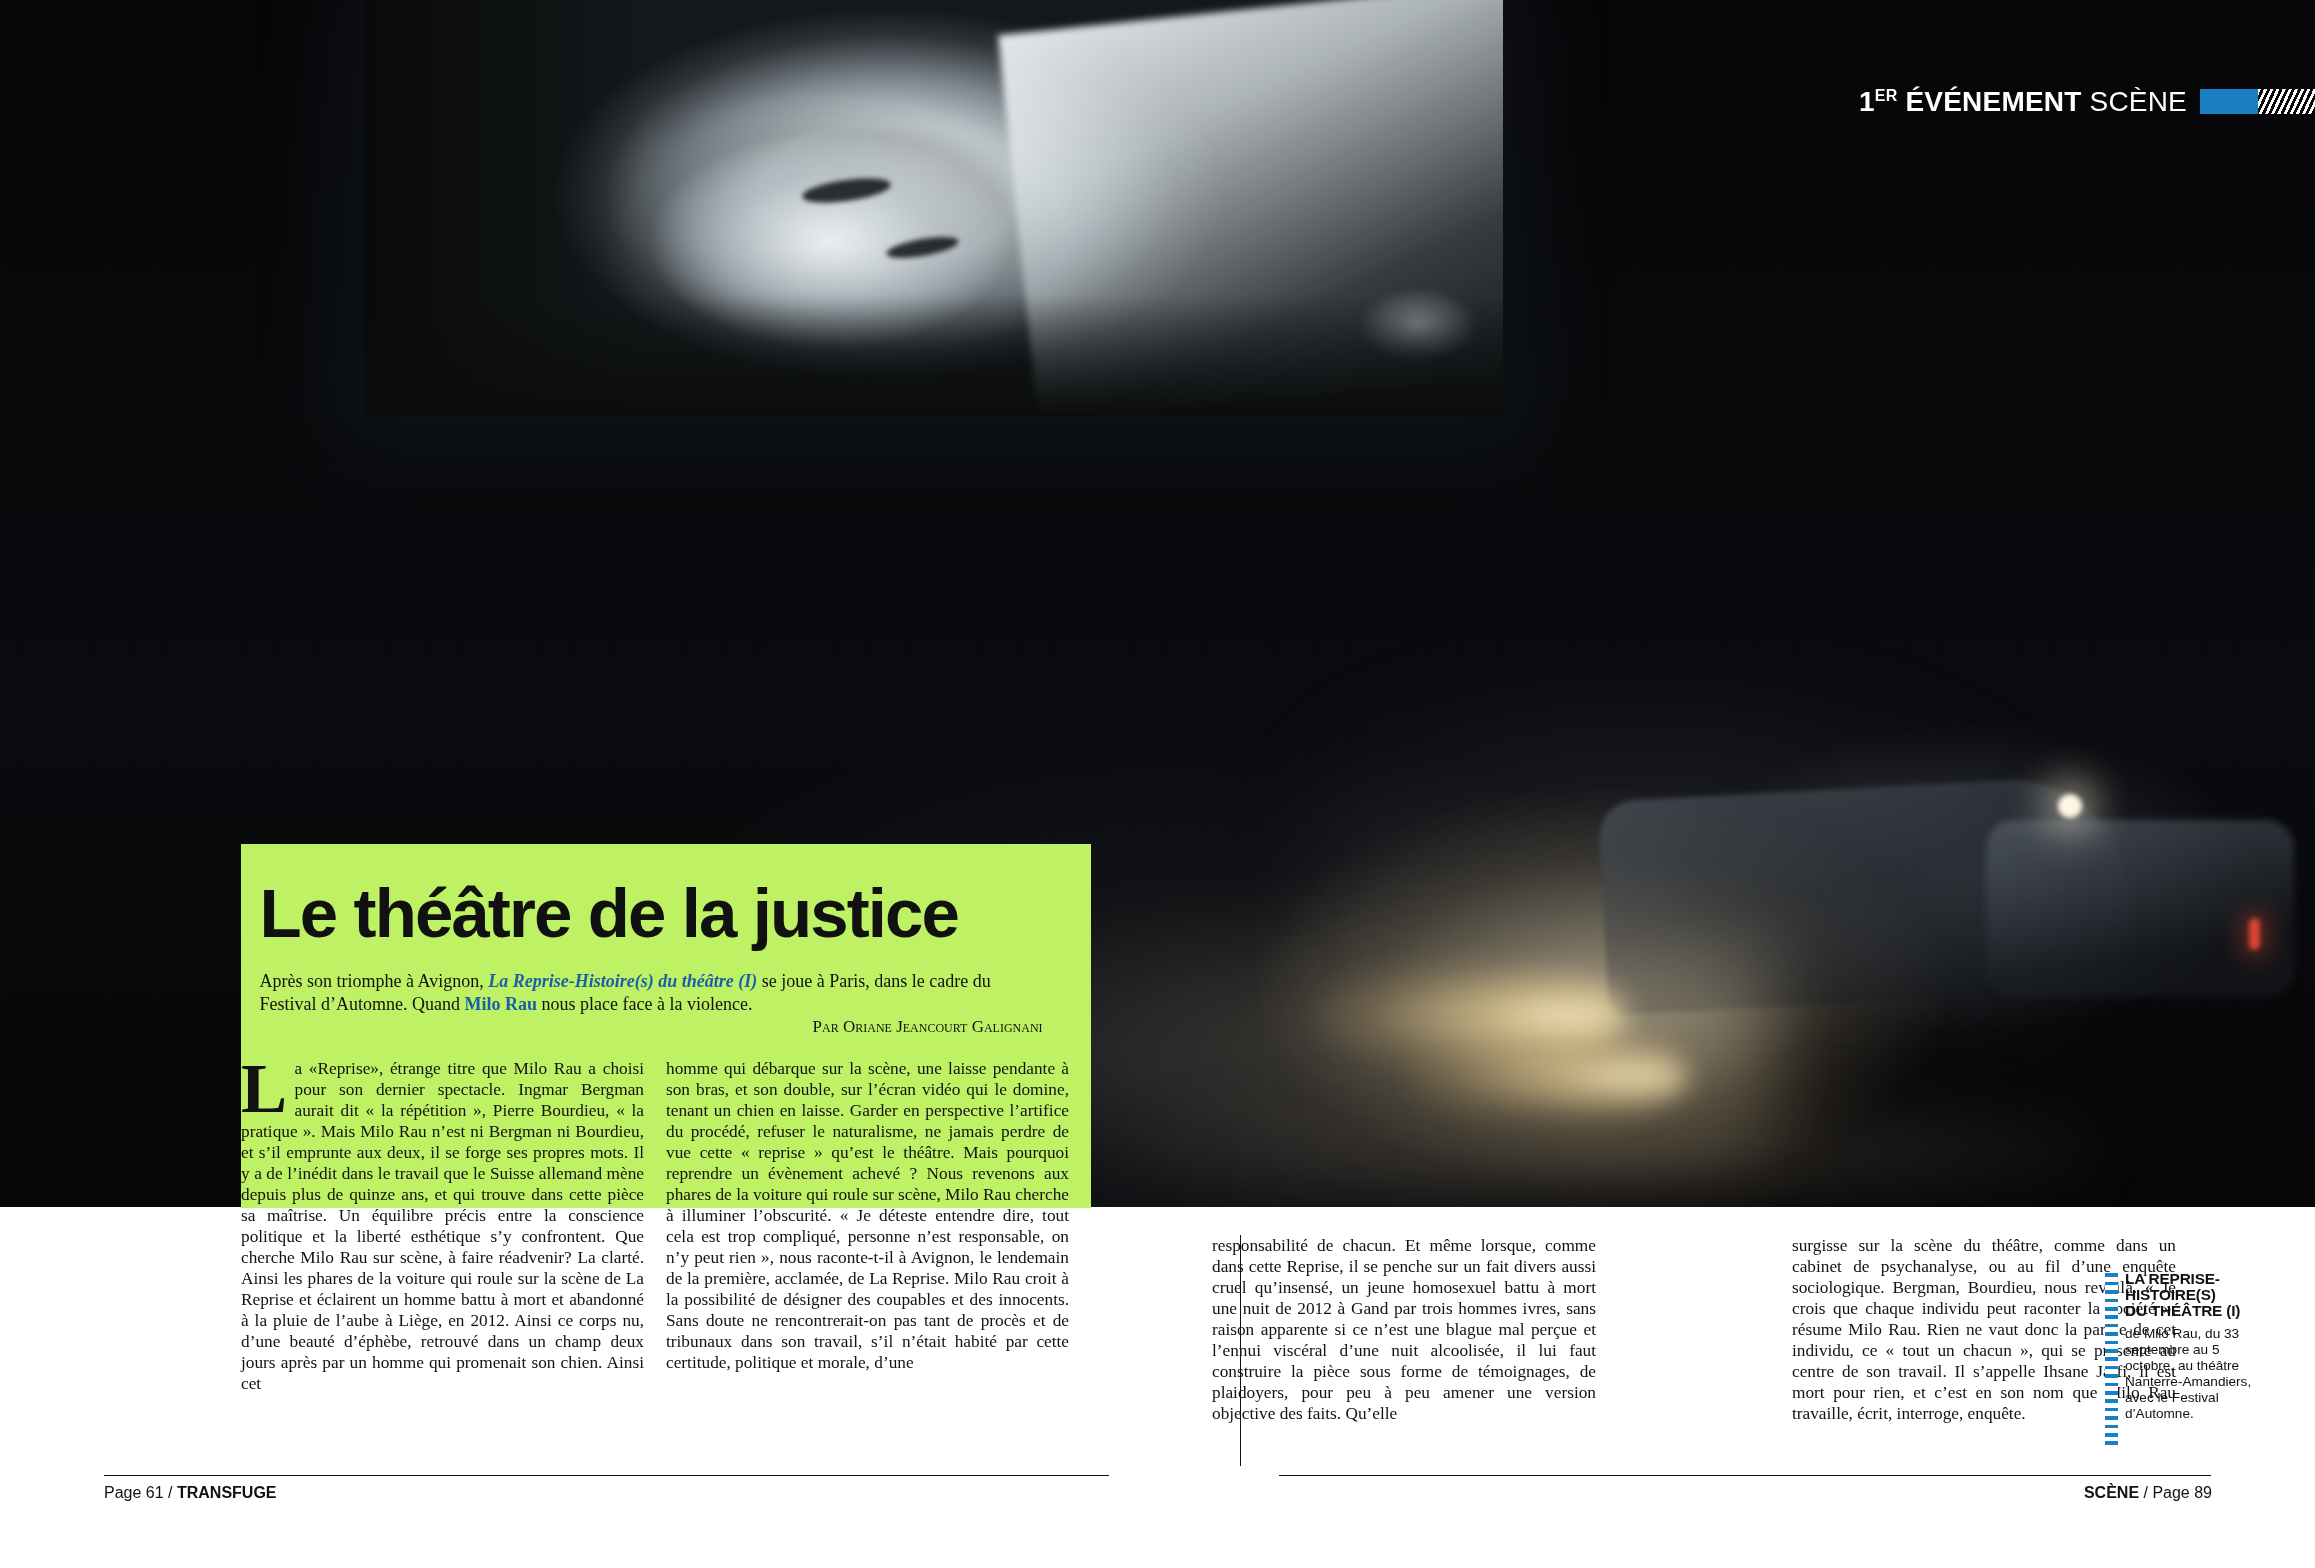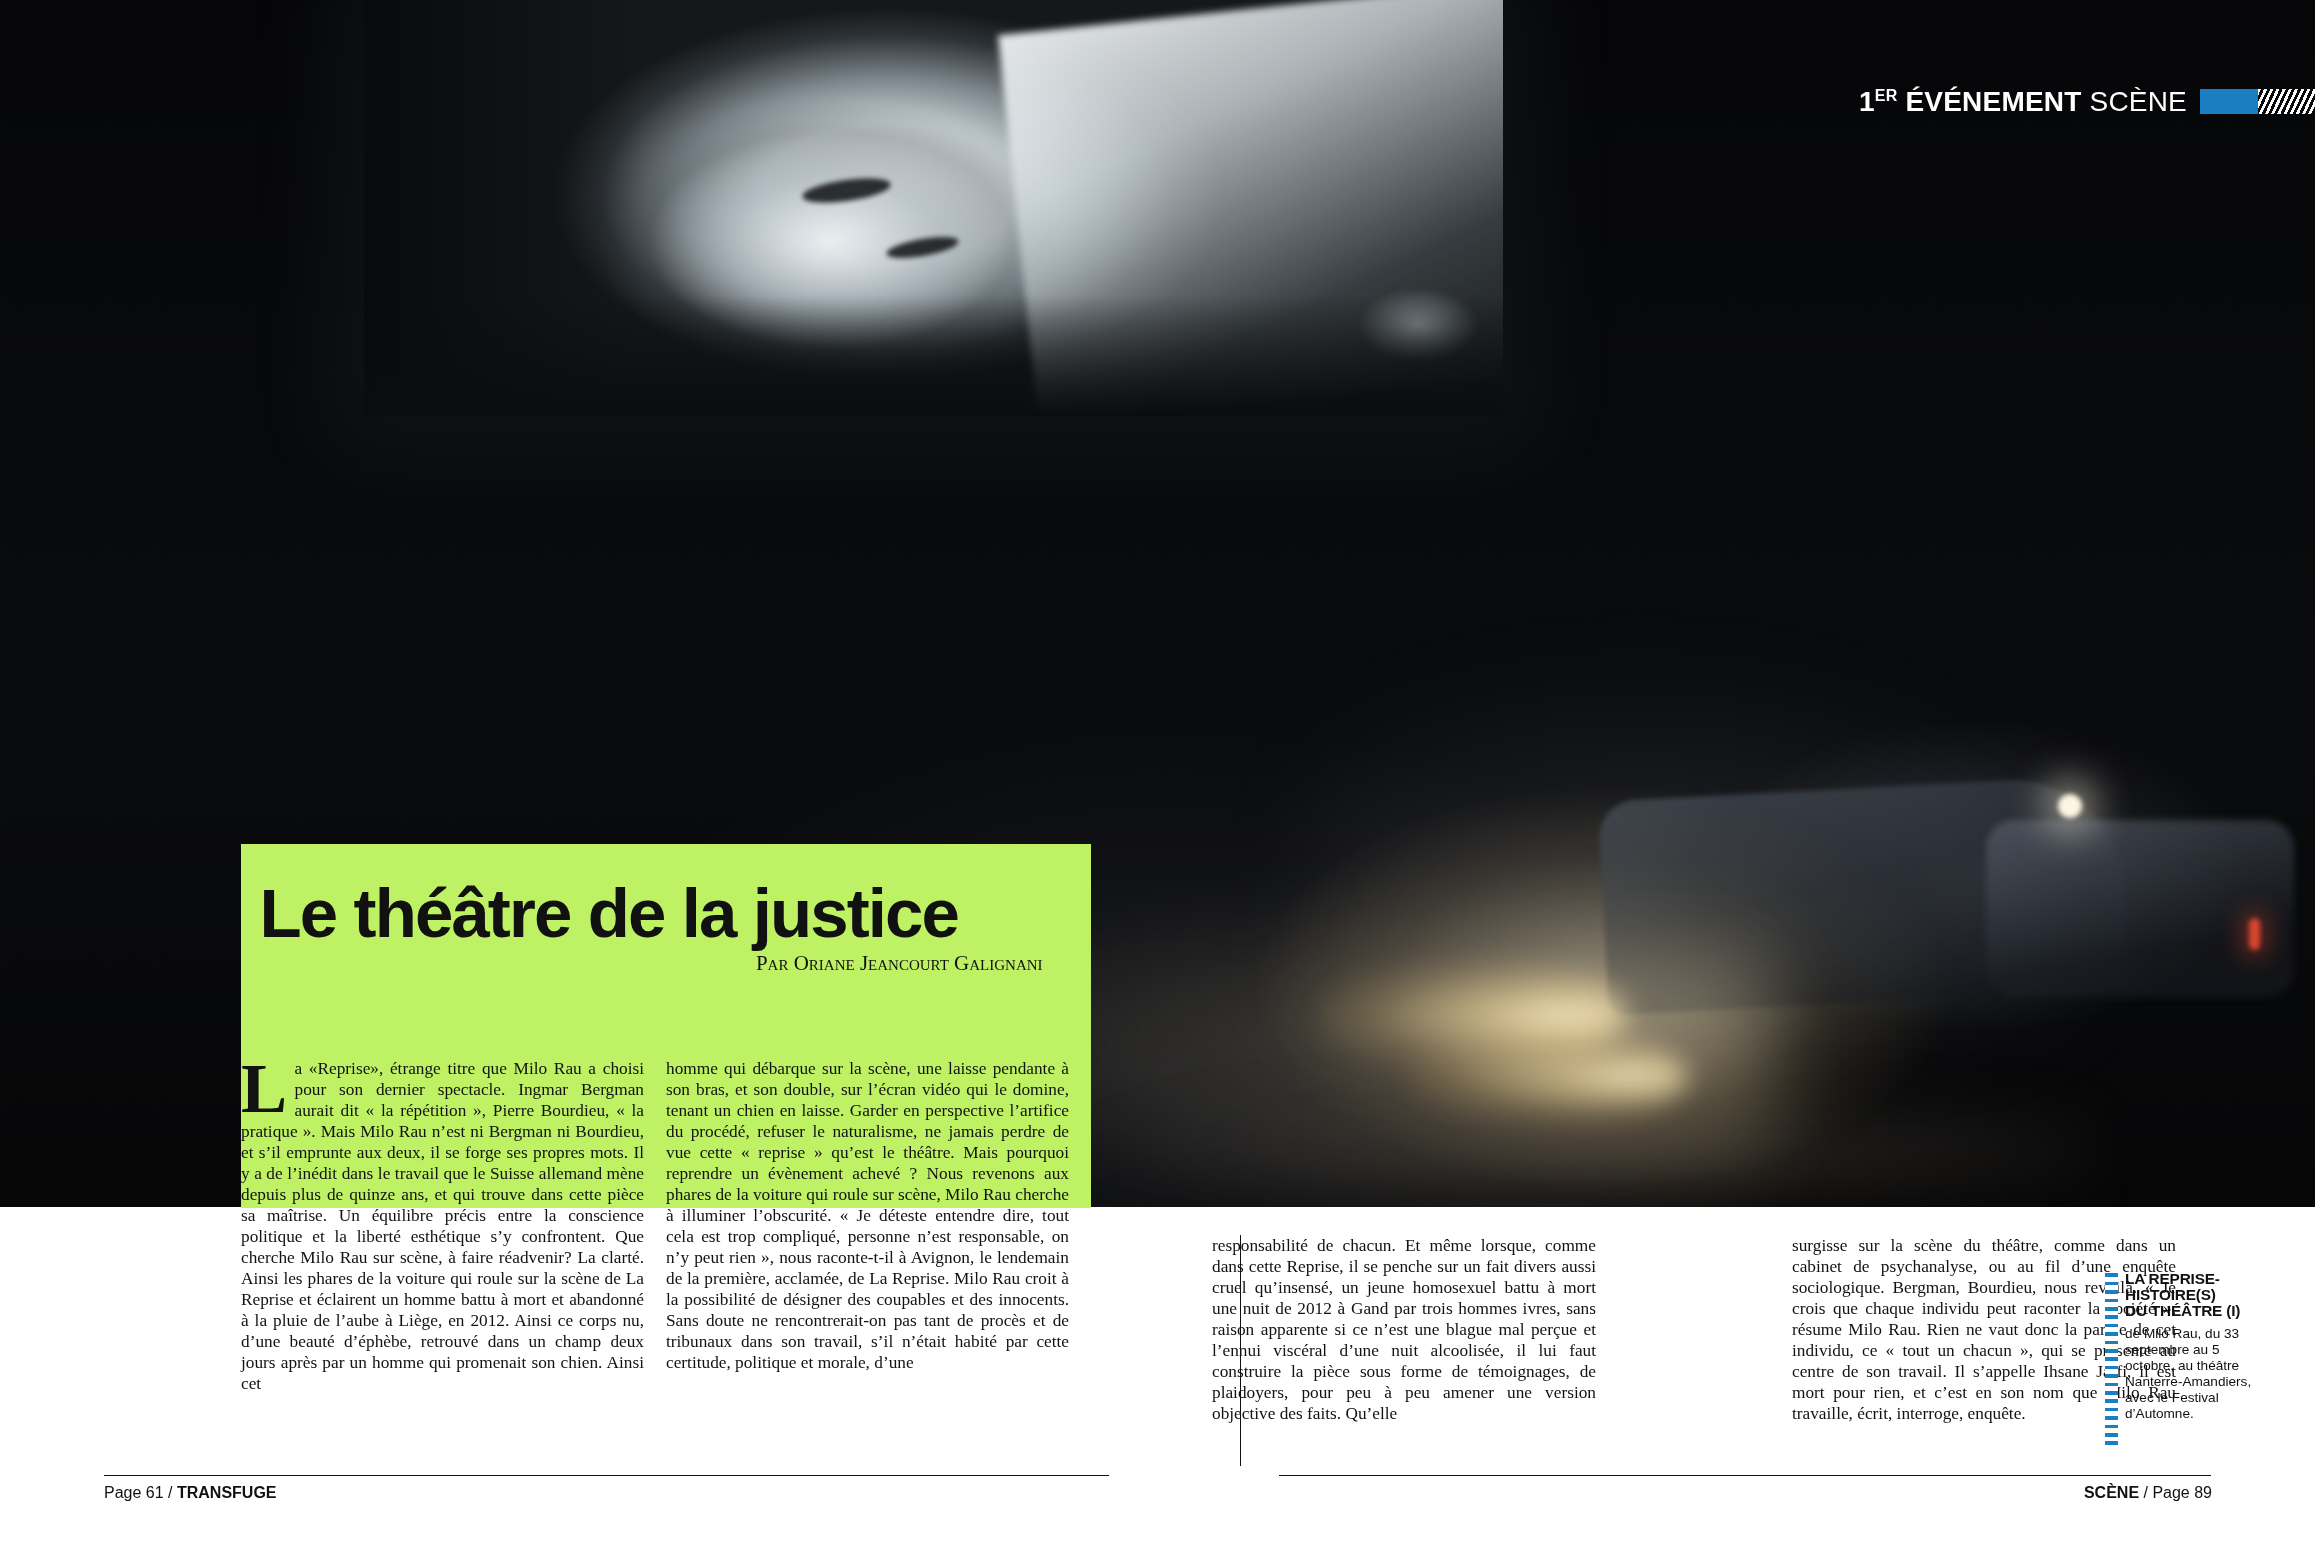--- a/index.html
+++ b/index.html
@@ -75,21 +75,21 @@
   .flag-hatch{width:58px;height:25px;margin-left:0;
     background:repeating-linear-gradient(115deg,#ffffff 0 2.8px,#0a0a0a 2.8px 5.6px);}
 
   
   .whitebox{position:absolute;left:241px;top:844px;width:850px;height:364px;background:#bef264;}
   .headline{font-family:"Liberation Sans",sans-serif;font-weight:700;font-size:69px;line-height:71px;
     letter-spacing:-1.9px;color:#111;margin:34px 0 0 18.6px;}
   .chapo{margin:20.5px 0 0 18.6px;width:783px;font-size:18px;line-height:23px;color:#111;}
   .chapo i{font-style:italic;font-weight:700;color:#1a5fa8;}
   .chapo .blue{color:#1a5fa8;font-weight:700;}
-  .byline{font-variant:small-caps;font-size:21px;color:#111;text-align:center;}
+  .byline{font-variant:small-caps;font-size:17px;color:#111;text-align:center;}
   .byline-wrap{text-align:right;width:783px;margin-left:18.6px;margin-top:1.9px;}
 
   
   .col{position:absolute;font-size:17.3px;line-height:21px;text-align:justify;color:#121212;}
   .col p{margin:0;text-indent:0;}
   .dropcap{float:left;font-family:"Liberation Serif",serif;font-size:69px;line-height:54px;font-weight:700;padding:3.7px 7.5px 0 0;}
 
   .c1{left:241px;top:1058px;width:403px;}
   .c2{left:666px;top:1058px;width:403px;}
   .c3{left:1212px;top:1235px;width:384px;}
@@ -155,20 +155,27 @@
       <span>1</span><span class="sup">ER</span>
       <span>ÉVÉNEMENT</span>
       <span class="light">SCÈNE</span>
     </div>
     <div class="flag-blue"></div>
     <div class="flag-hatch"></div>
   </div>
 
   <div class="whitebox">
     <h1 class="headline">Le théâtre de la justice</h1>
+    <div class="chapo">
+      <span>Après son triomphe à Avignon,</span>
+      <i>La Reprise-Histoire(s) du théâtre (I)</i>
+      <span>se joue à Paris, dans le cadre du Festival d’Automne. Quand</span>
+      <span class="blue">Milo Rau</span>
+      <span>nous place face à la violence.</span>
+    </div>
     <div class="byline-wrap">
       <span class="byline">Par Oriane Jeancourt Galignani</span>
     </div>
   </div>
 
   <div class="col c1">
     <p><span class="dropcap">L</span><span>a «Reprise», étrange titre que Milo Rau a choisi pour son dernier spectacle. Ingmar Bergman aurait dit « la répétition », Pierre Bourdieu, « la pratique ». Mais Milo Rau n’est ni Bergman ni Bourdieu, et s’il emprunte aux deux, il se forge ses propres mots. Il y a de l’inédit dans le travail que le Suisse allemand mène depuis plus de quinze ans, et qui trouve dans cette pièce sa maîtrise. Un équilibre précis entre la conscience politique et la liberté esthétique s’y confrontent. Que cherche Milo Rau sur scène, à faire réadvenir? La clarté. Ainsi les phares de la voiture qui roule sur la scène de La Reprise et éclairent un homme battu à mort et abandonné à la pluie de l’aube à Liège, en 2012. Ainsi ce corps nu, d’une beauté d’éphèbe, retrouvé dans un champ deux jours après par un homme qui promenait son chien. Ainsi cet</span></p>
   </div>
 
   <div class="col c2">

